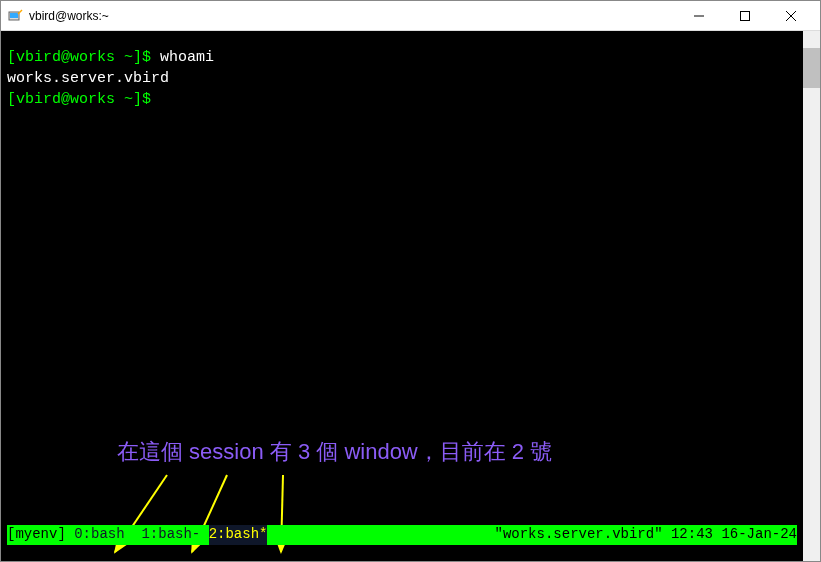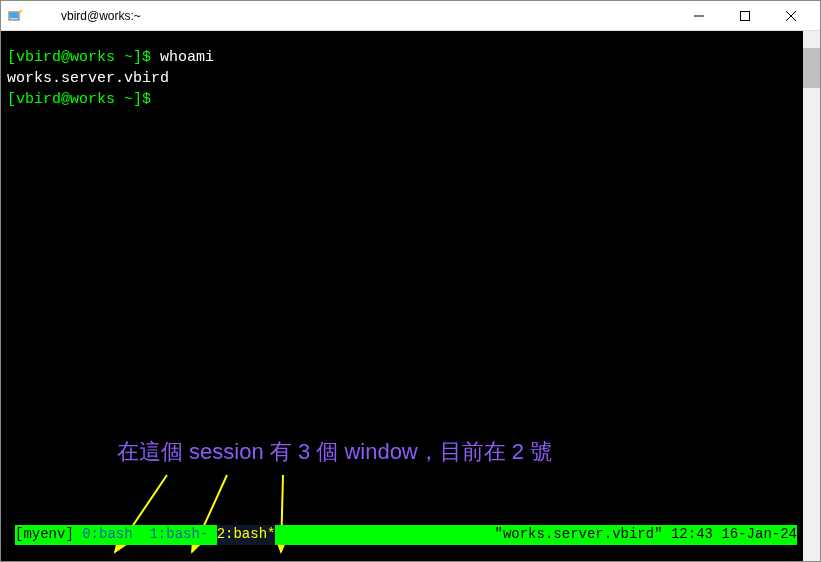--- a/index.html
+++ b/index.html
@@ -25,21 +25,20 @@
     .titlebar {
       height: 30px;
       background: #fff;
       border-bottom: 1px solid #ddd;
       display: flex;
       align-items: center;
       padding: 0 6px;
       font-family: "Segoe UI", Arial, sans-serif;
       font-size: 12px;
       color: #000;
-      gap: 32px;
     }
     .titlebar-icon {
       width: 16px;
       height: 16px;
       margin-right: 6px;
       display: flex;
       align-items: center;
       justify-content: center;
     }
     .titlebar-title {
@@ -89,21 +88,21 @@
       background: #00ff00;
       display: flex;
       align-items: center;
       font-size: 14px;
       font-family: "Consolas", "Courier New", monospace;
       color: #000;
       white-space: pre;
       overflow: hidden;
     }
     .status-session { color: #000; }
-    .status-window { color: #0369a1; }
+    .status-window { color: #0f172a; }
     .status-window-active {
       background: #0f172a;
       color: #ffff00;
     }
     .status-right {
       margin-left: auto;
       color: #000;
     }
     .scrollbar {
       position: absolute;
@@ -177,21 +176,21 @@
         <defs>
           <marker id="arrowhead" markerWidth="10" markerHeight="8" refX="9" refY="4" orient="auto">
             <polygon points="0 0, 10 4, 0 8" fill="#ffff00"></polygon>
           </marker>
         </defs>
         <line x1="80" y1="8" x2="28" y2="85" stroke="#ffff00" stroke-width="2" marker-end="url(#arrowhead)"></line>
         <line x1="140" y1="8" x2="105" y2="85" stroke="#ffff00" stroke-width="2" marker-end="url(#arrowhead)"></line>
         <line x1="196" y1="8" x2="194" y2="85" stroke="#ffff00" stroke-width="2" marker-end="url(#arrowhead)"></line>
       </svg>
 
-      <div class="statusbar" style="position:absolute; bottom:0; left:8px; right:0;">
+      <div class="statusbar" style="position:absolute; bottom:0; left:0; right:0;">
         <span class="status-session">[myenv]</span><span> </span><span class="status-window">0:bash </span><span> </span><span class="status-window">1:bash-</span><span> </span><span class="status-window-active">2:bash*</span>
         <span class="status-right"><span>"works.server.vbird"</span> <span>12:43</span> <span>16-Jan-24</span></span>
       </div>
     </div>
 
     <div class="scrollbar">
       <div class="scrollbar-track">
         <div class="scrollbar-thumb"></div>
       </div>
     </div>

